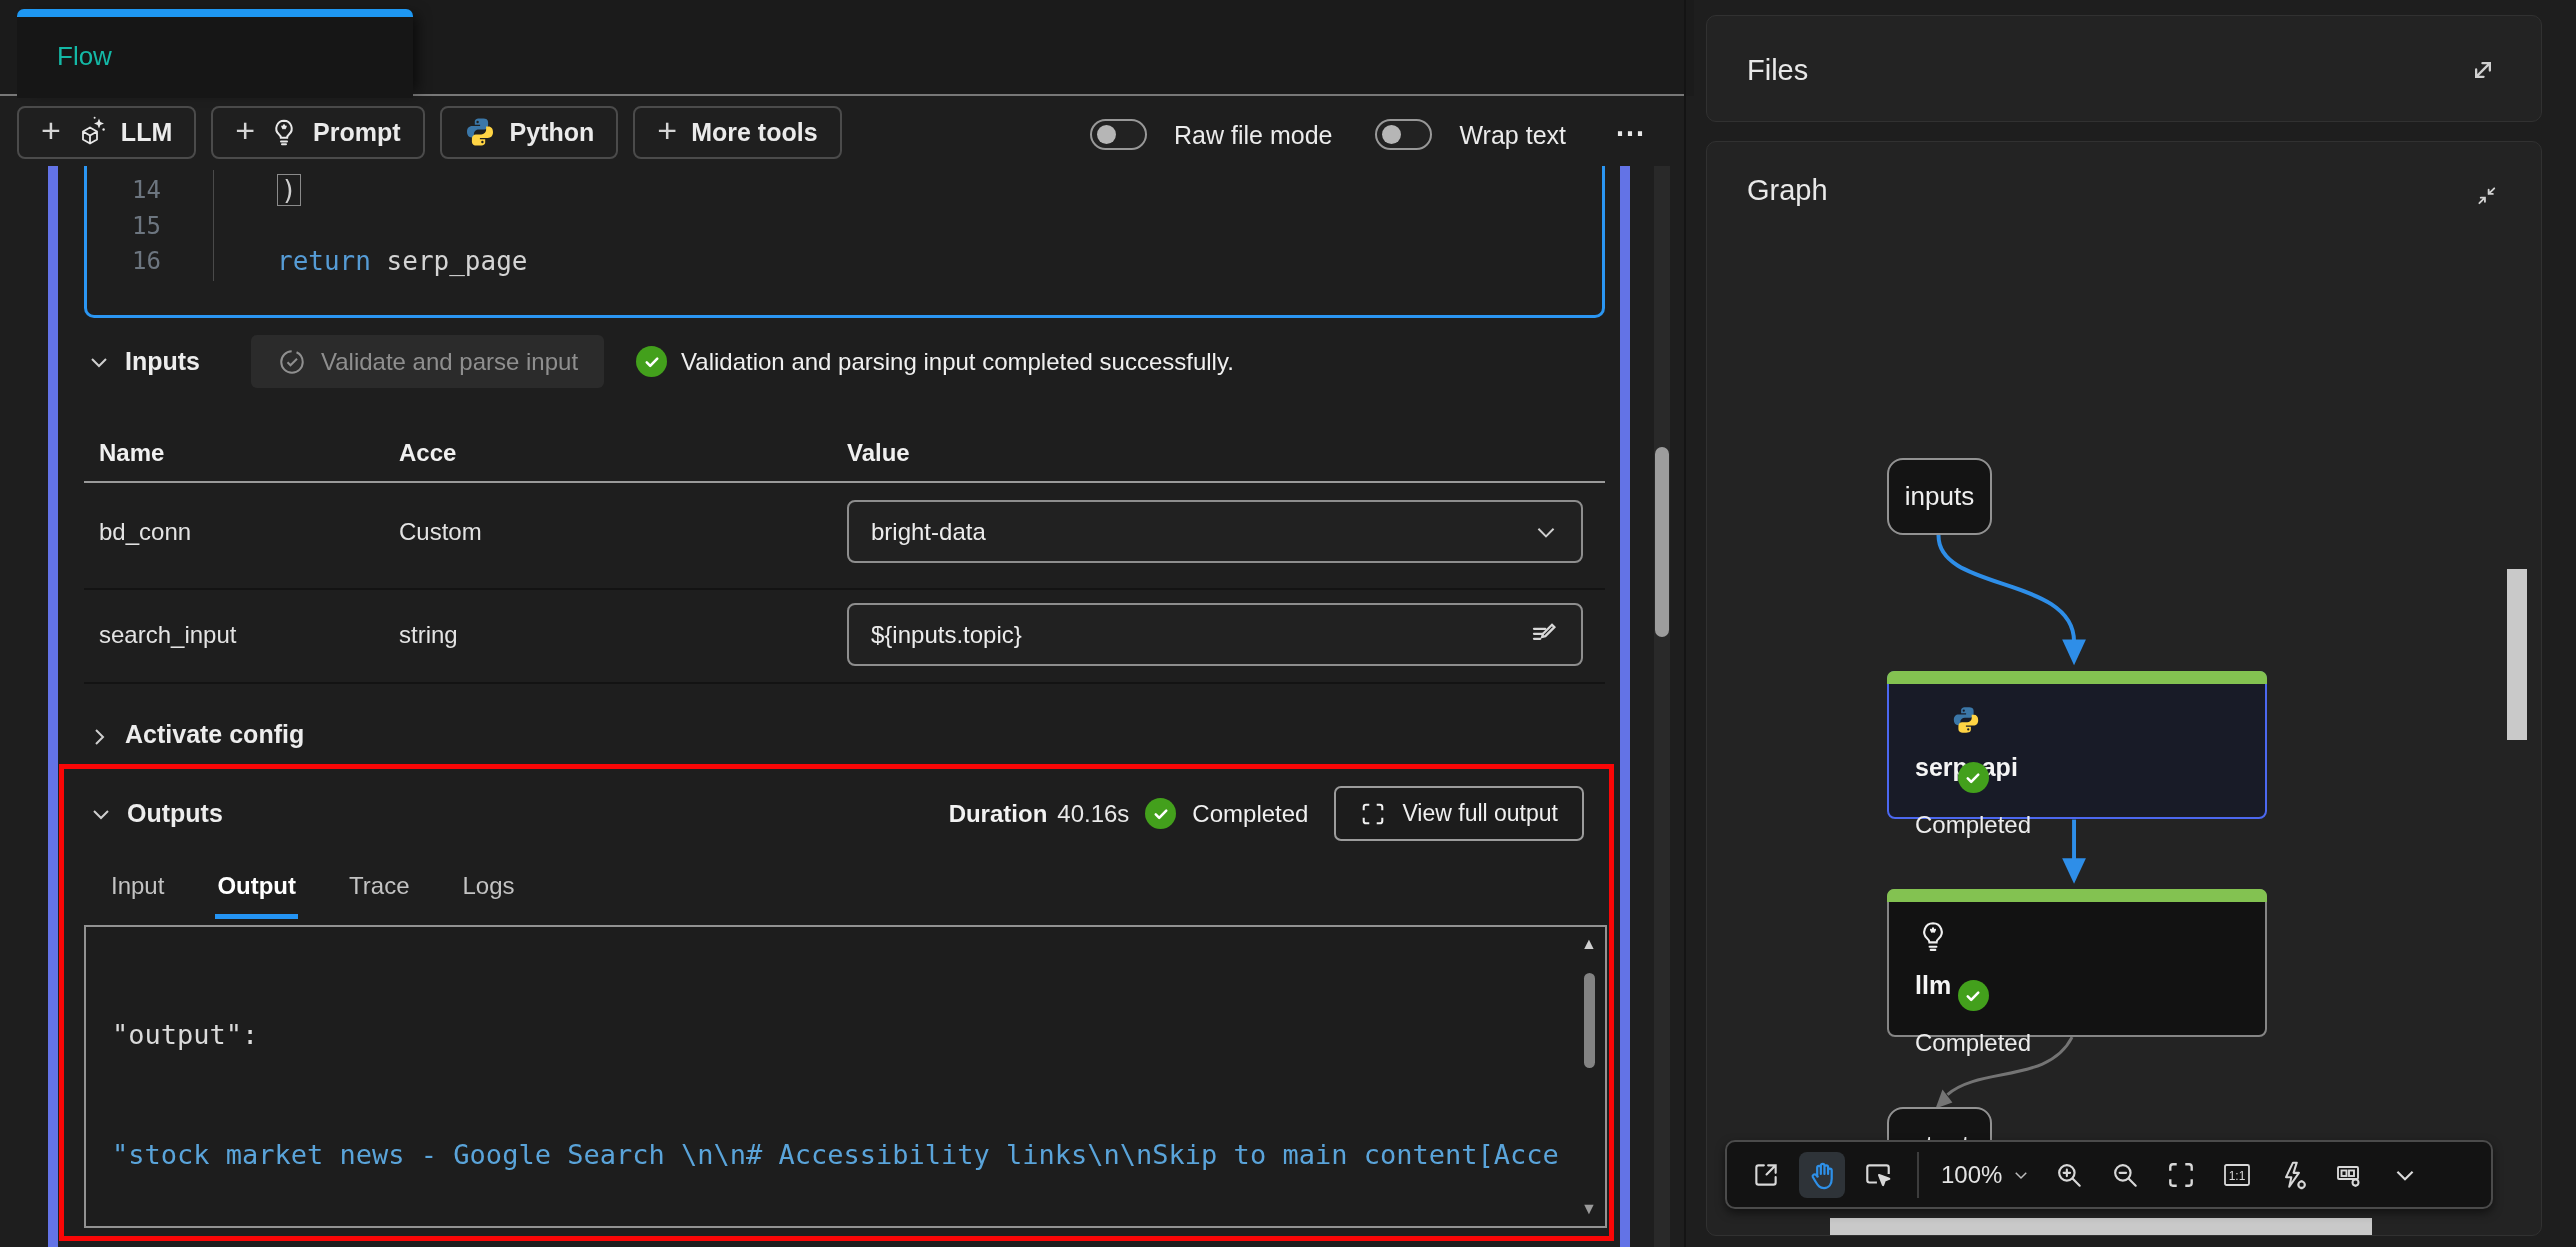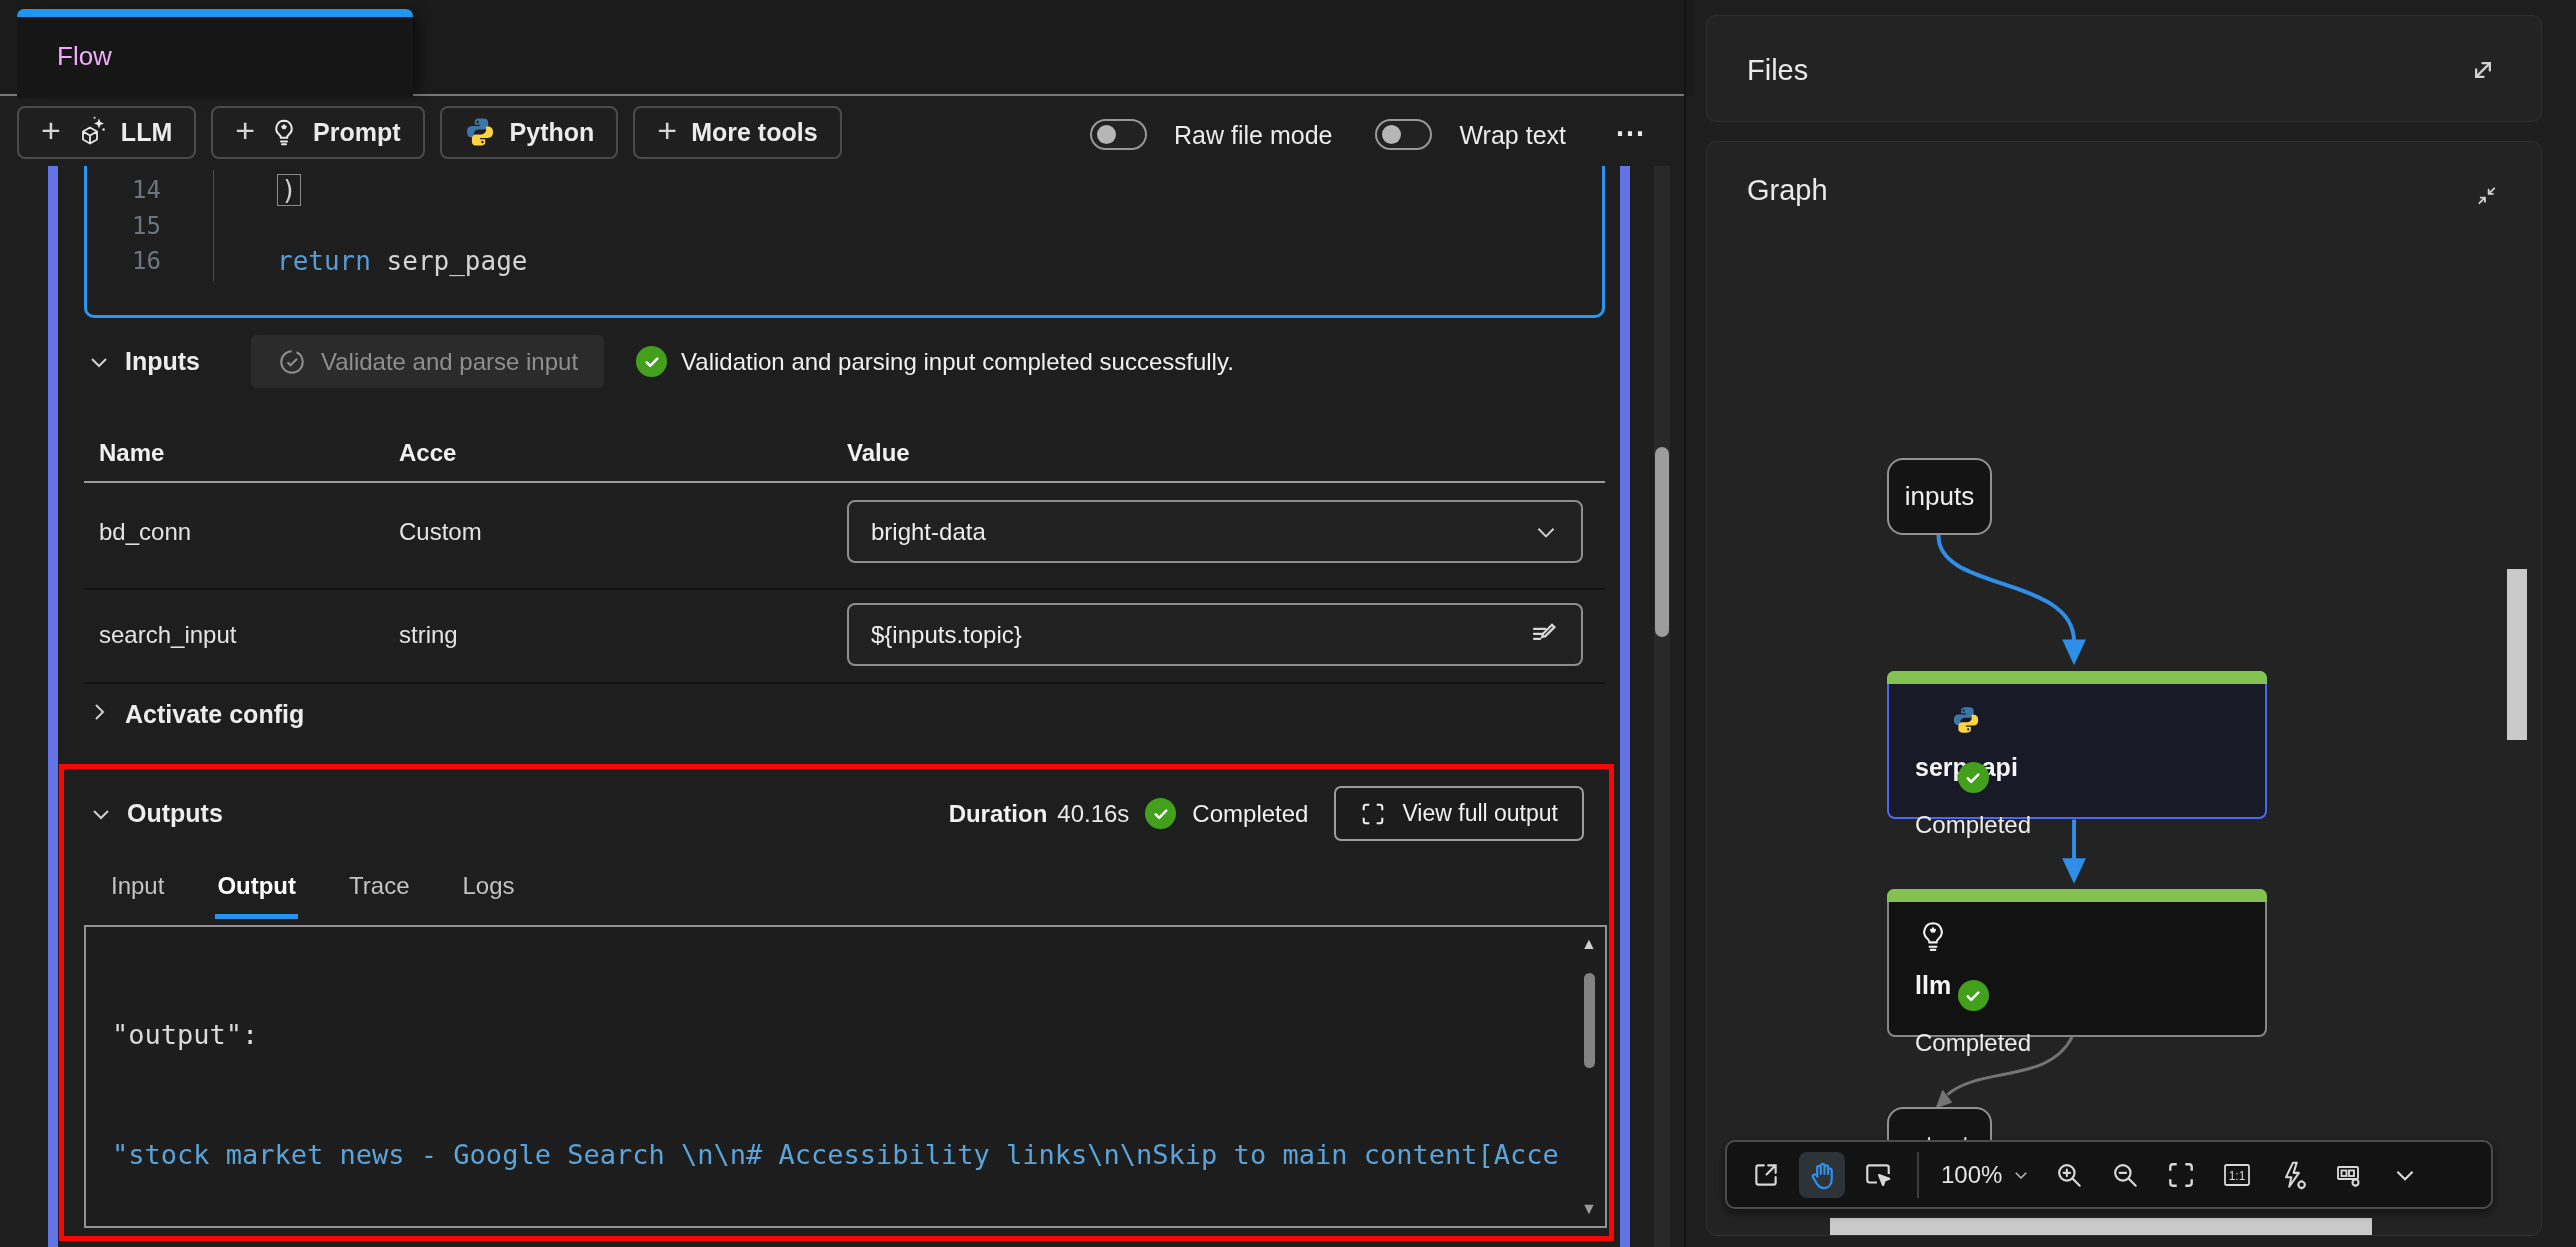--- a/index.html
+++ b/index.html
@@ -10,21 +10,21 @@
 
   
   #main { position:absolute; left:0; top:0; width:1694px; height:1247px; }
 
   
   #tabstrip { position:absolute; left:0; top:0; width:1694px; height:96px; background:#1b1b1b; }
   #tabstrip .strip-line { position:absolute; left:0; right:10px; bottom:0; height:2px; background:#787878; }
   #tab-flow { position:absolute; left:17px; top:9px; width:396px; height:89px; background:#161616;
               border-top:8px solid #1e97f2; border-radius:7px 7px 0 0; z-index:2;
               box-shadow:10px 0 14px -6px rgba(0,0,0,.6); }
-  #tab-flow span { position:absolute; left:40px; top:24px; font-size:26px; color:#f0abfc; }
+  #tab-flow span { position:absolute; left:40px; top:24px; font-size:26px; color:#14b8a6; }
 
   
   #toolbar { position:absolute; left:0; top:98px; width:1694px; height:68px; display:flex; align-items:center;
              padding:0 47px 0 17px; gap:15px; background:#1e1e1e; }
   .tb-btn { display:flex; align-items:center; gap:14px; height:53px; padding:0 22px;
             border:2px solid #4b4b4b; border-radius:8px; background:#1f1f1f; color:#ebebeb;
             font-size:25px; font-weight:600; cursor:pointer; }
   .plus { font-size:34px; font-weight:200; color:#d5d5d5; line-height:1; margin-top:-4px; }
   .tb-right { margin-left:auto; display:flex; align-items:flex-end; gap:27px; }
   .toggle { width:57px; height:31px; border:2px solid #989898; border-radius:16px; position:relative; background:#222; }
@@ -57,21 +57,21 @@
   #inputs-status { margin-left:32px; display:flex; align-items:center; gap:14px; font-size:24px; color:#f0f0f0; }
   .ok-badge { width:31px; height:31px; border-radius:50%; background:#43a01c; display:flex; align-items:center; justify-content:center; }
 
   
   .th { position:absolute; font-size:24px; font-weight:700; color:#f0f0f0; top:273px; }
   .hline { position:absolute; left:84px; width:1521px; height:2px; }
   .cell { position:absolute; font-size:24px; color:#e3e3e3; }
   .ctl { position:absolute; left:847px; width:736px; height:63px; border:2px solid #8e8e8e; border-radius:8px;
          background:#212121; display:flex; align-items:center; padding:0 22px; font-size:24px; color:#ececec; }
   .ctl .grow { flex:1; }
-  #activate-head { position:absolute; left:87px; top:534px; height:49px; display:flex; align-items:flex-start; }
+  #activate-head { position:absolute; left:87px; top:534px; height:49px; display:flex; align-items:flex-end; }
 
   
   #outputs-box { position:absolute; left:59px; top:598px; width:1555px; height:477px; border:5px solid #fa0606; background:#1e1e1e; }
   #outputs-head { position:absolute; left:25px; right:25px; top:16px; height:57px; display:flex; align-items:center; }
   #out-meta { margin-left:auto; display:flex; align-items:center; gap:16px; }
   .dur-label { font-size:24px; font-weight:700; color:#f2f2f2; }
   .dur-val { font-size:24px; color:#e8e8e8; margin-left:-6px; }
   #view-full-btn { display:flex; align-items:center; gap:16px; height:55px; padding:0 24px; margin-left:10px;
                    border:2px solid #9c9c9c; border-radius:7px; background:#1c1c1c; color:#f0f0f0; font-size:23px; }
   #out-tabs { position:absolute; left:45px; top:95px; height:55px; display:flex; gap:49px; }

